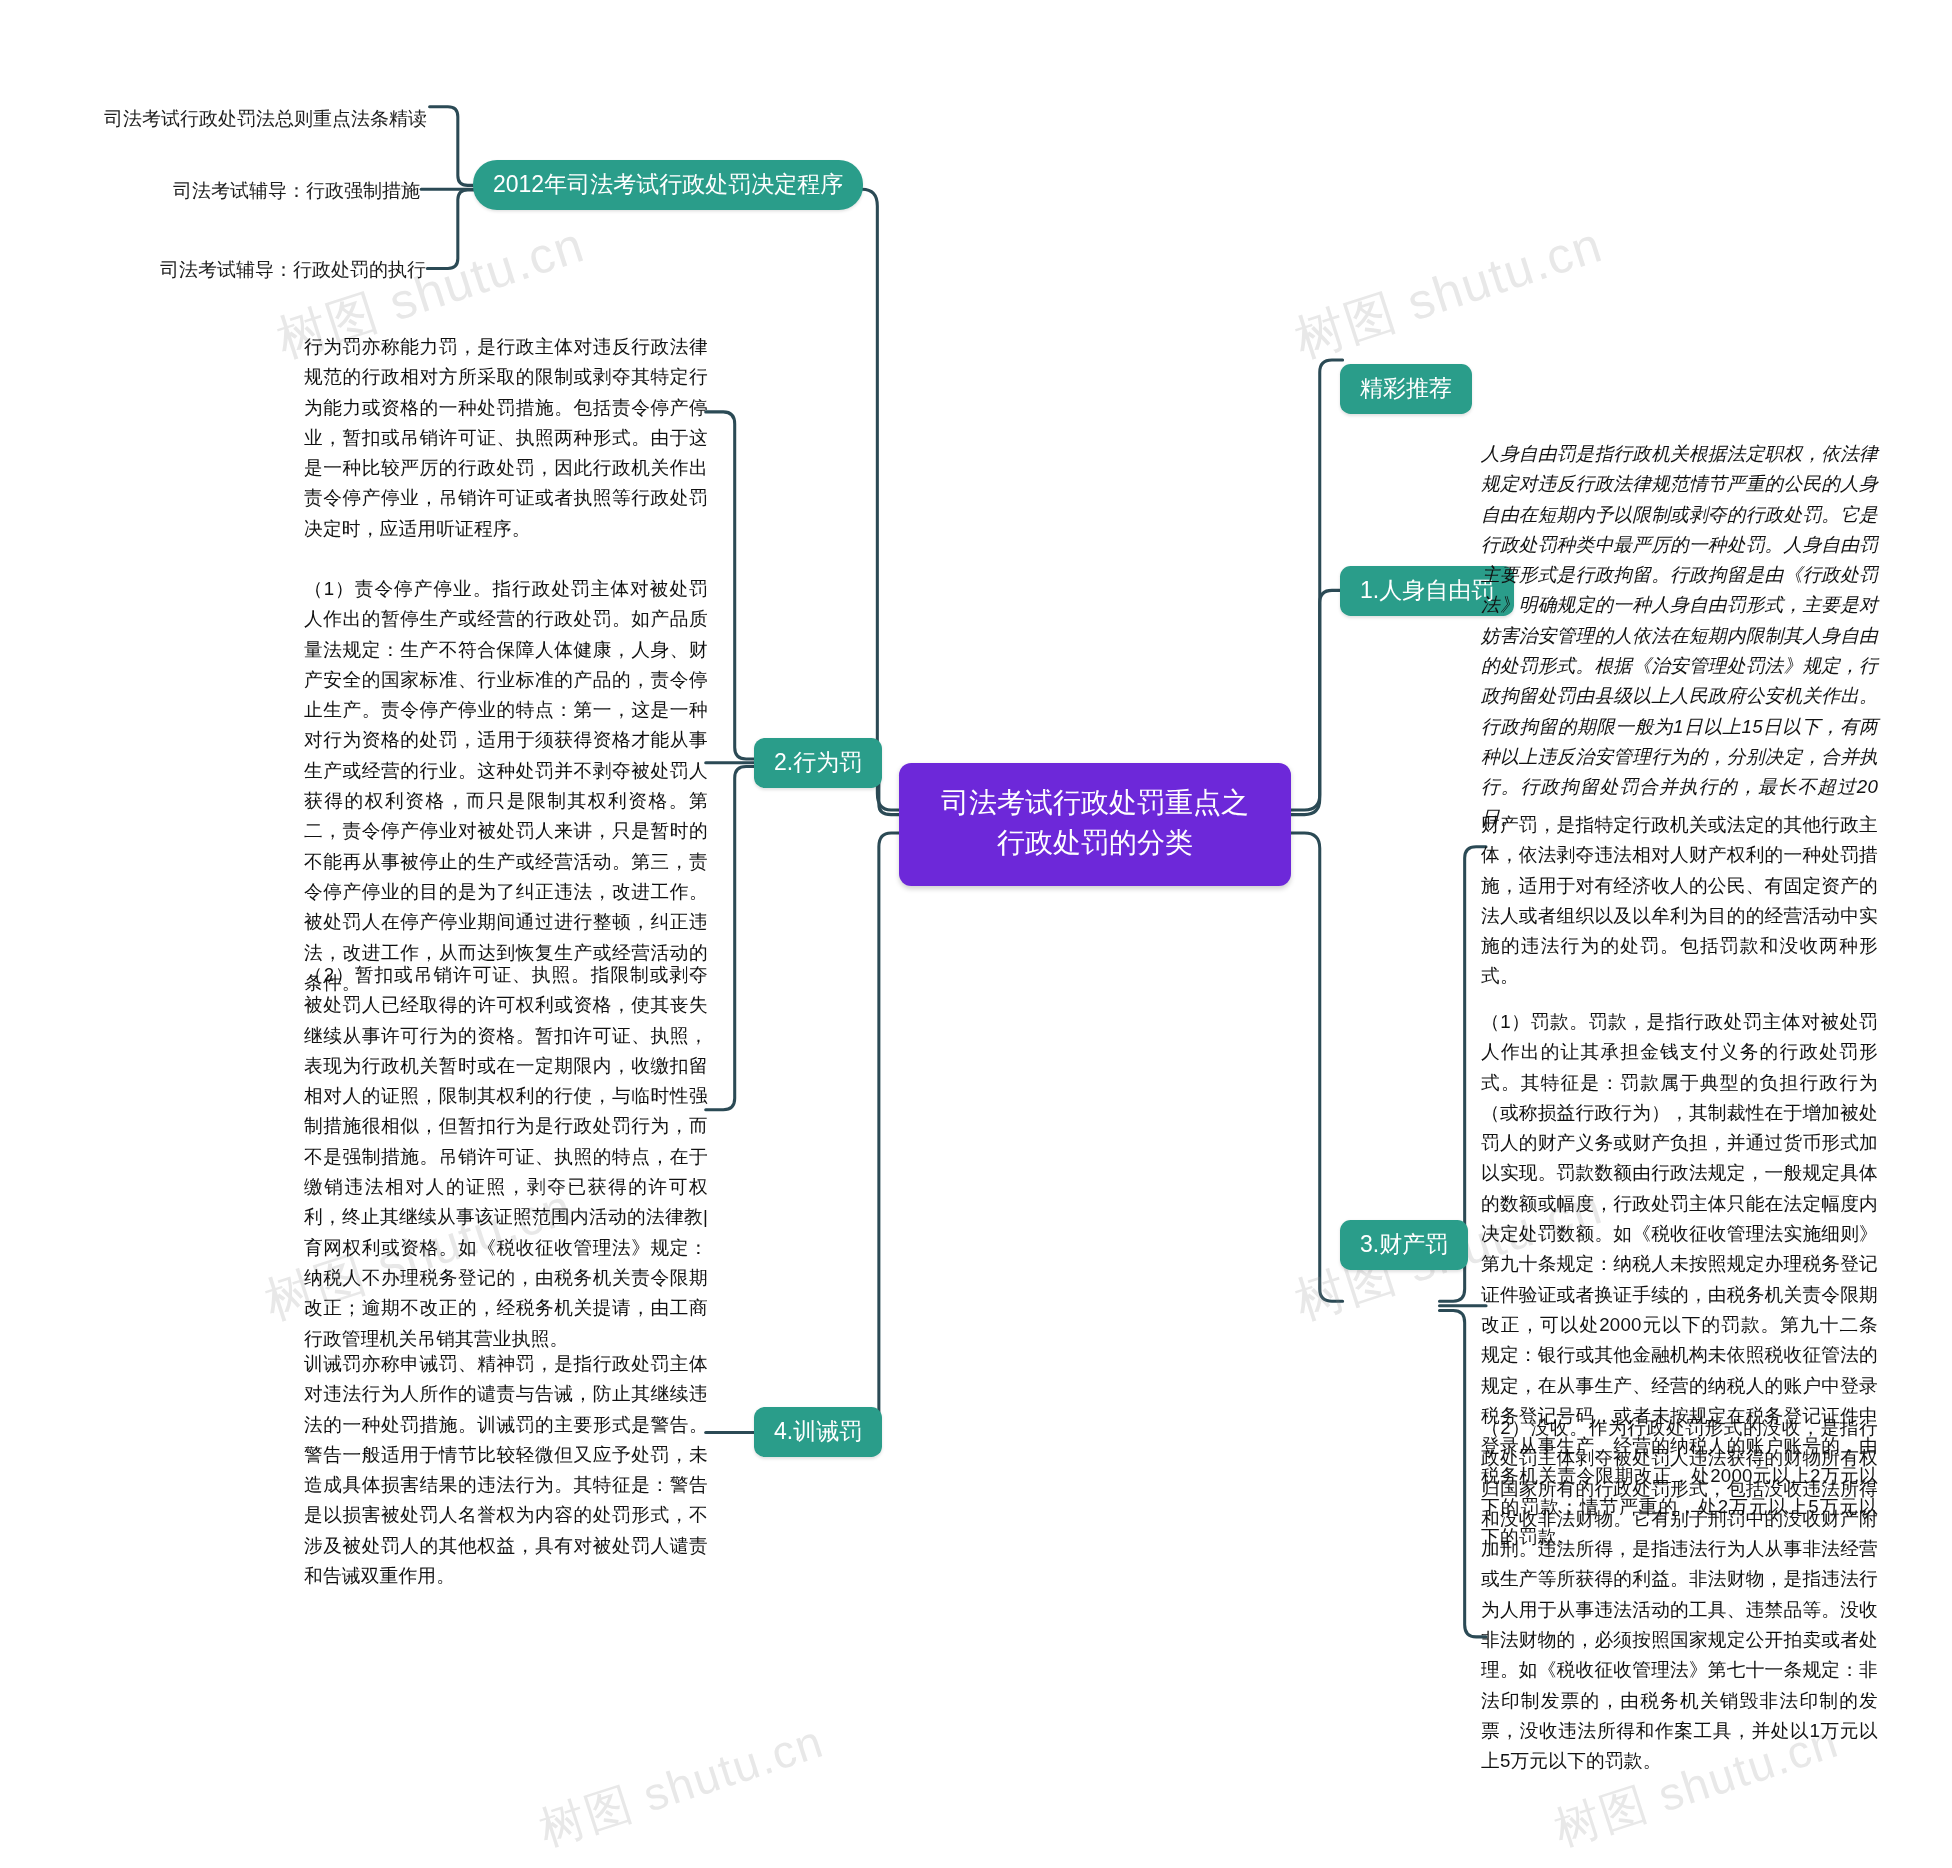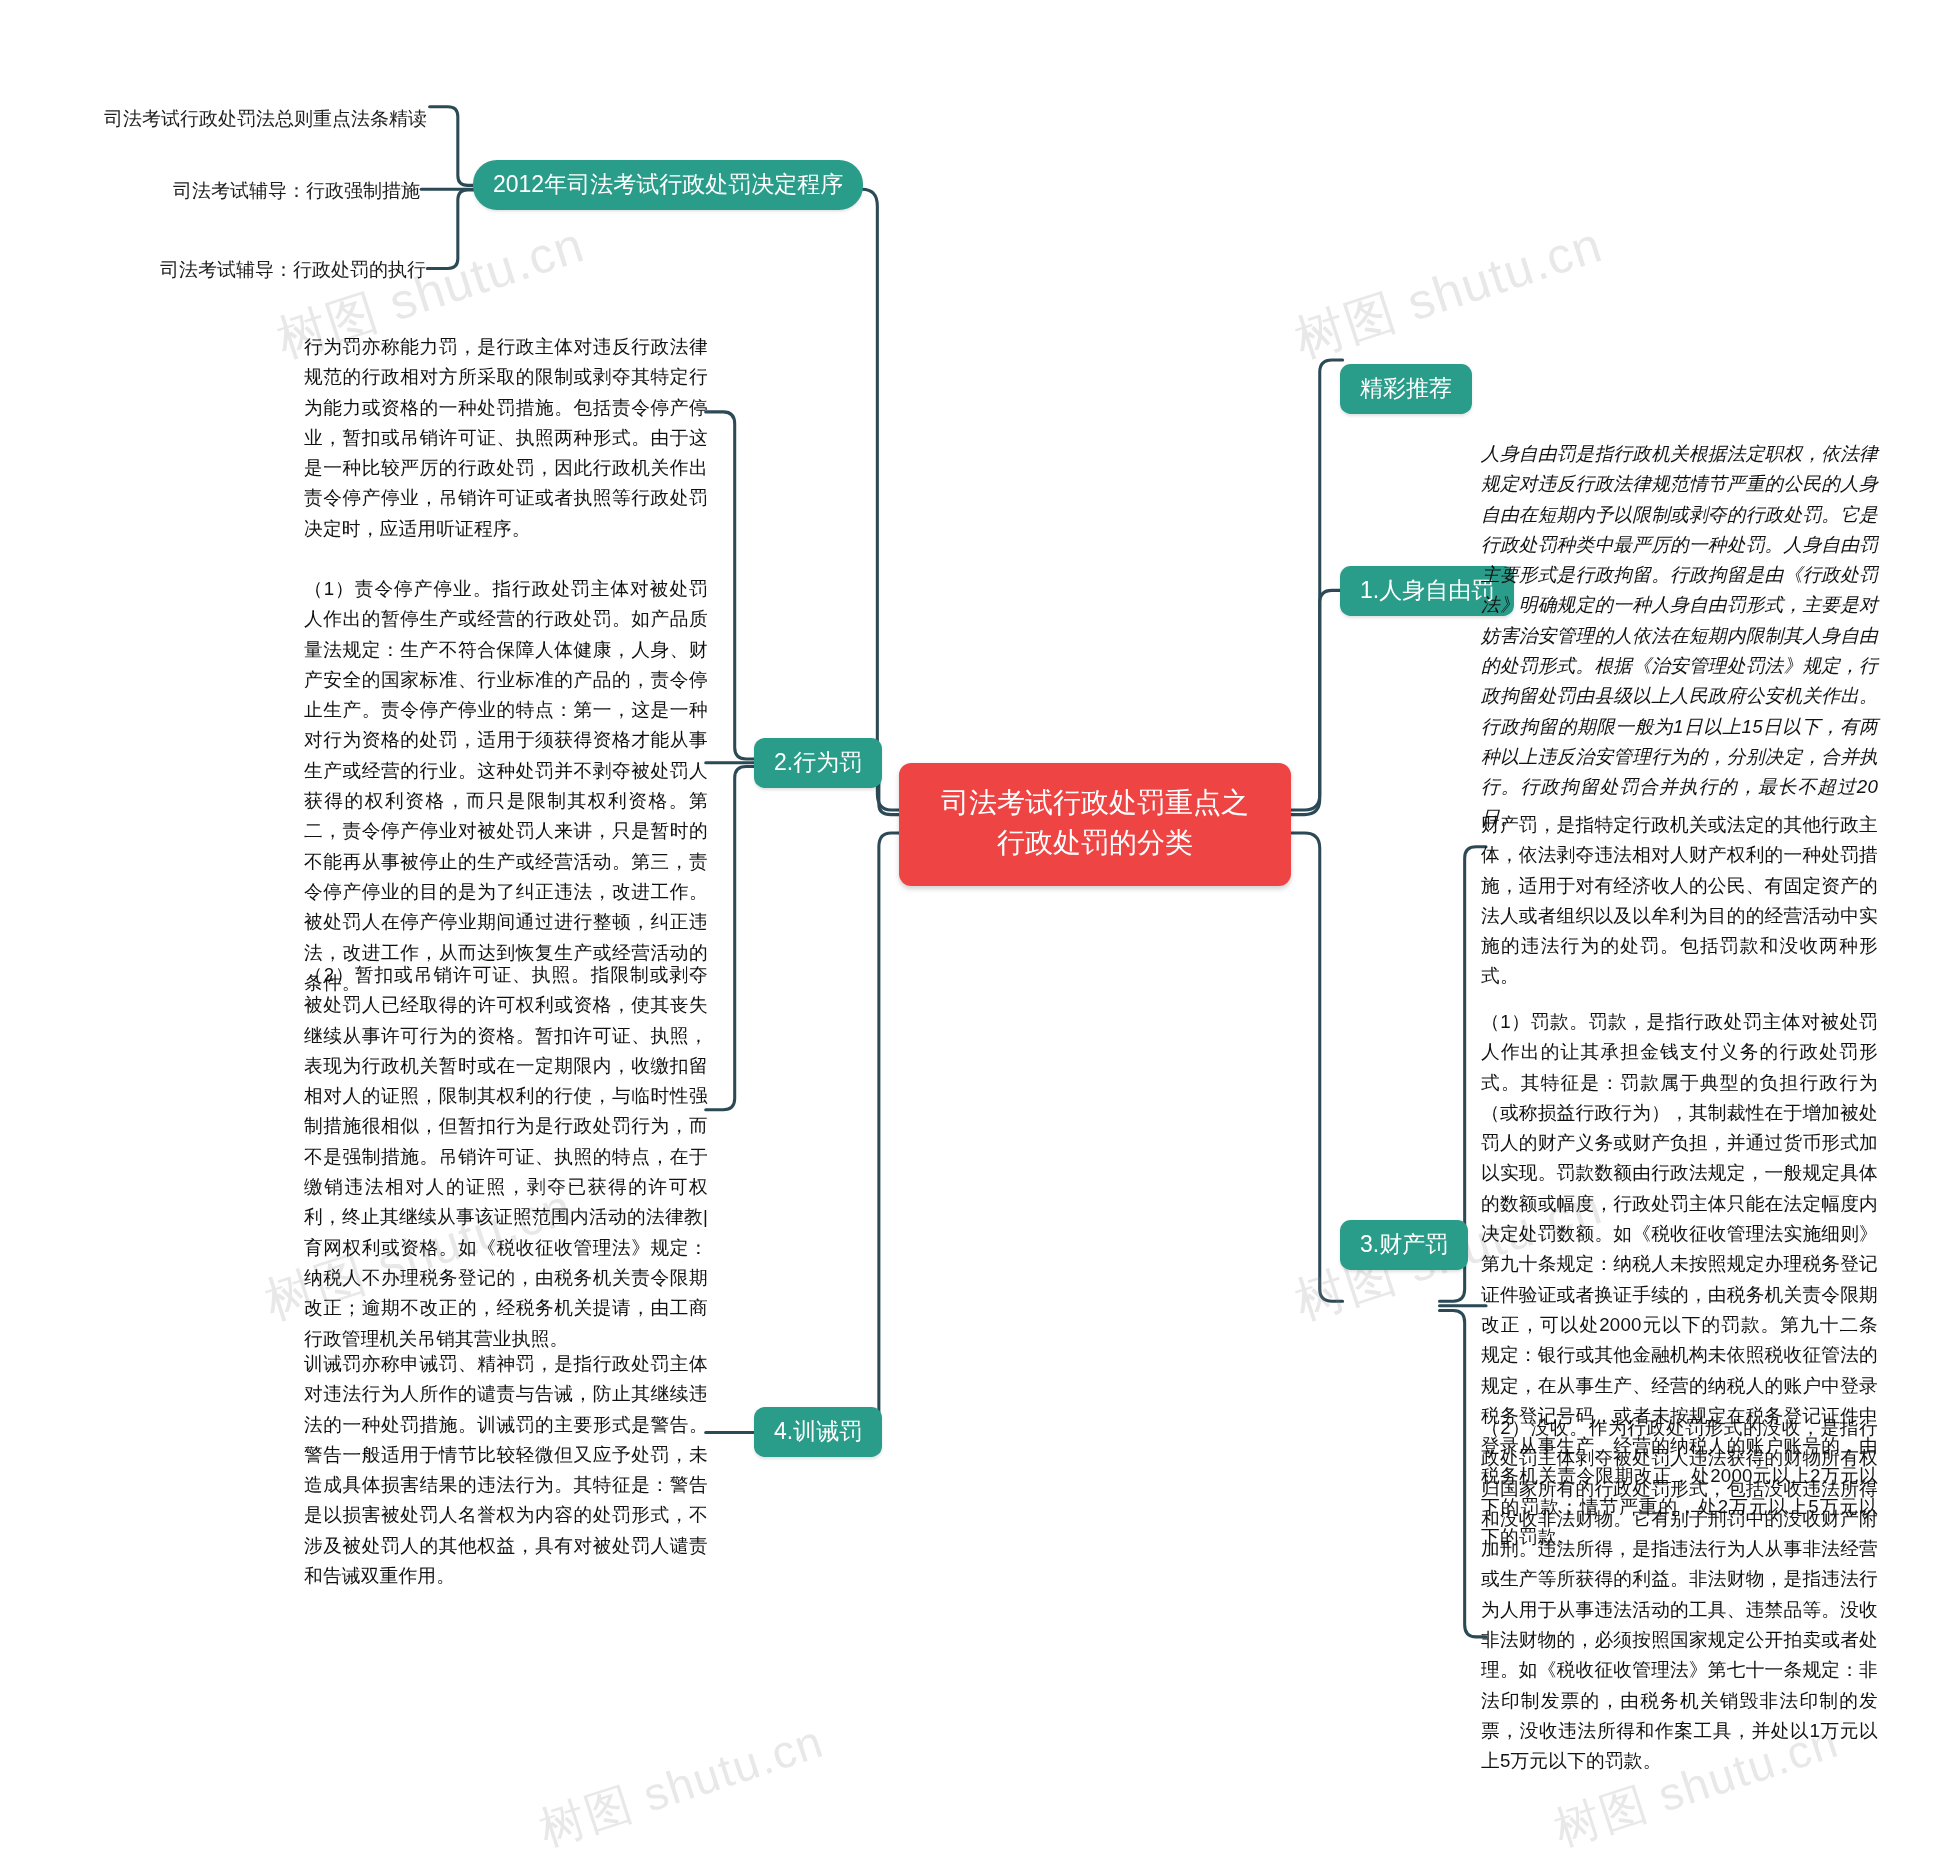--- a/index.html
+++ b/index.html
@@ -48,21 +48,21 @@
     font-size: 23px;
     line-height: 1.2;
     padding: 10.7px 20px 12.2px 20px;
     border-radius: 10.7px;
     text-align: center;
     box-shadow: 0 1.5px 3.1px rgba(0,0,0,0.12);
     white-space: nowrap;
   }
   
   .root {
-    background: #ef4444;
+    background: #6d28d9;
     color: #ffffff;
     font-size: 28px;
     line-height: 1.42;
     padding: 20px 26px 23px 26px;
     border-radius: 12.2px;
     text-align: center;
     box-shadow: 0 2.3px 5.3px rgba(0,0,0,0.18);
   }
   
   .wm {

